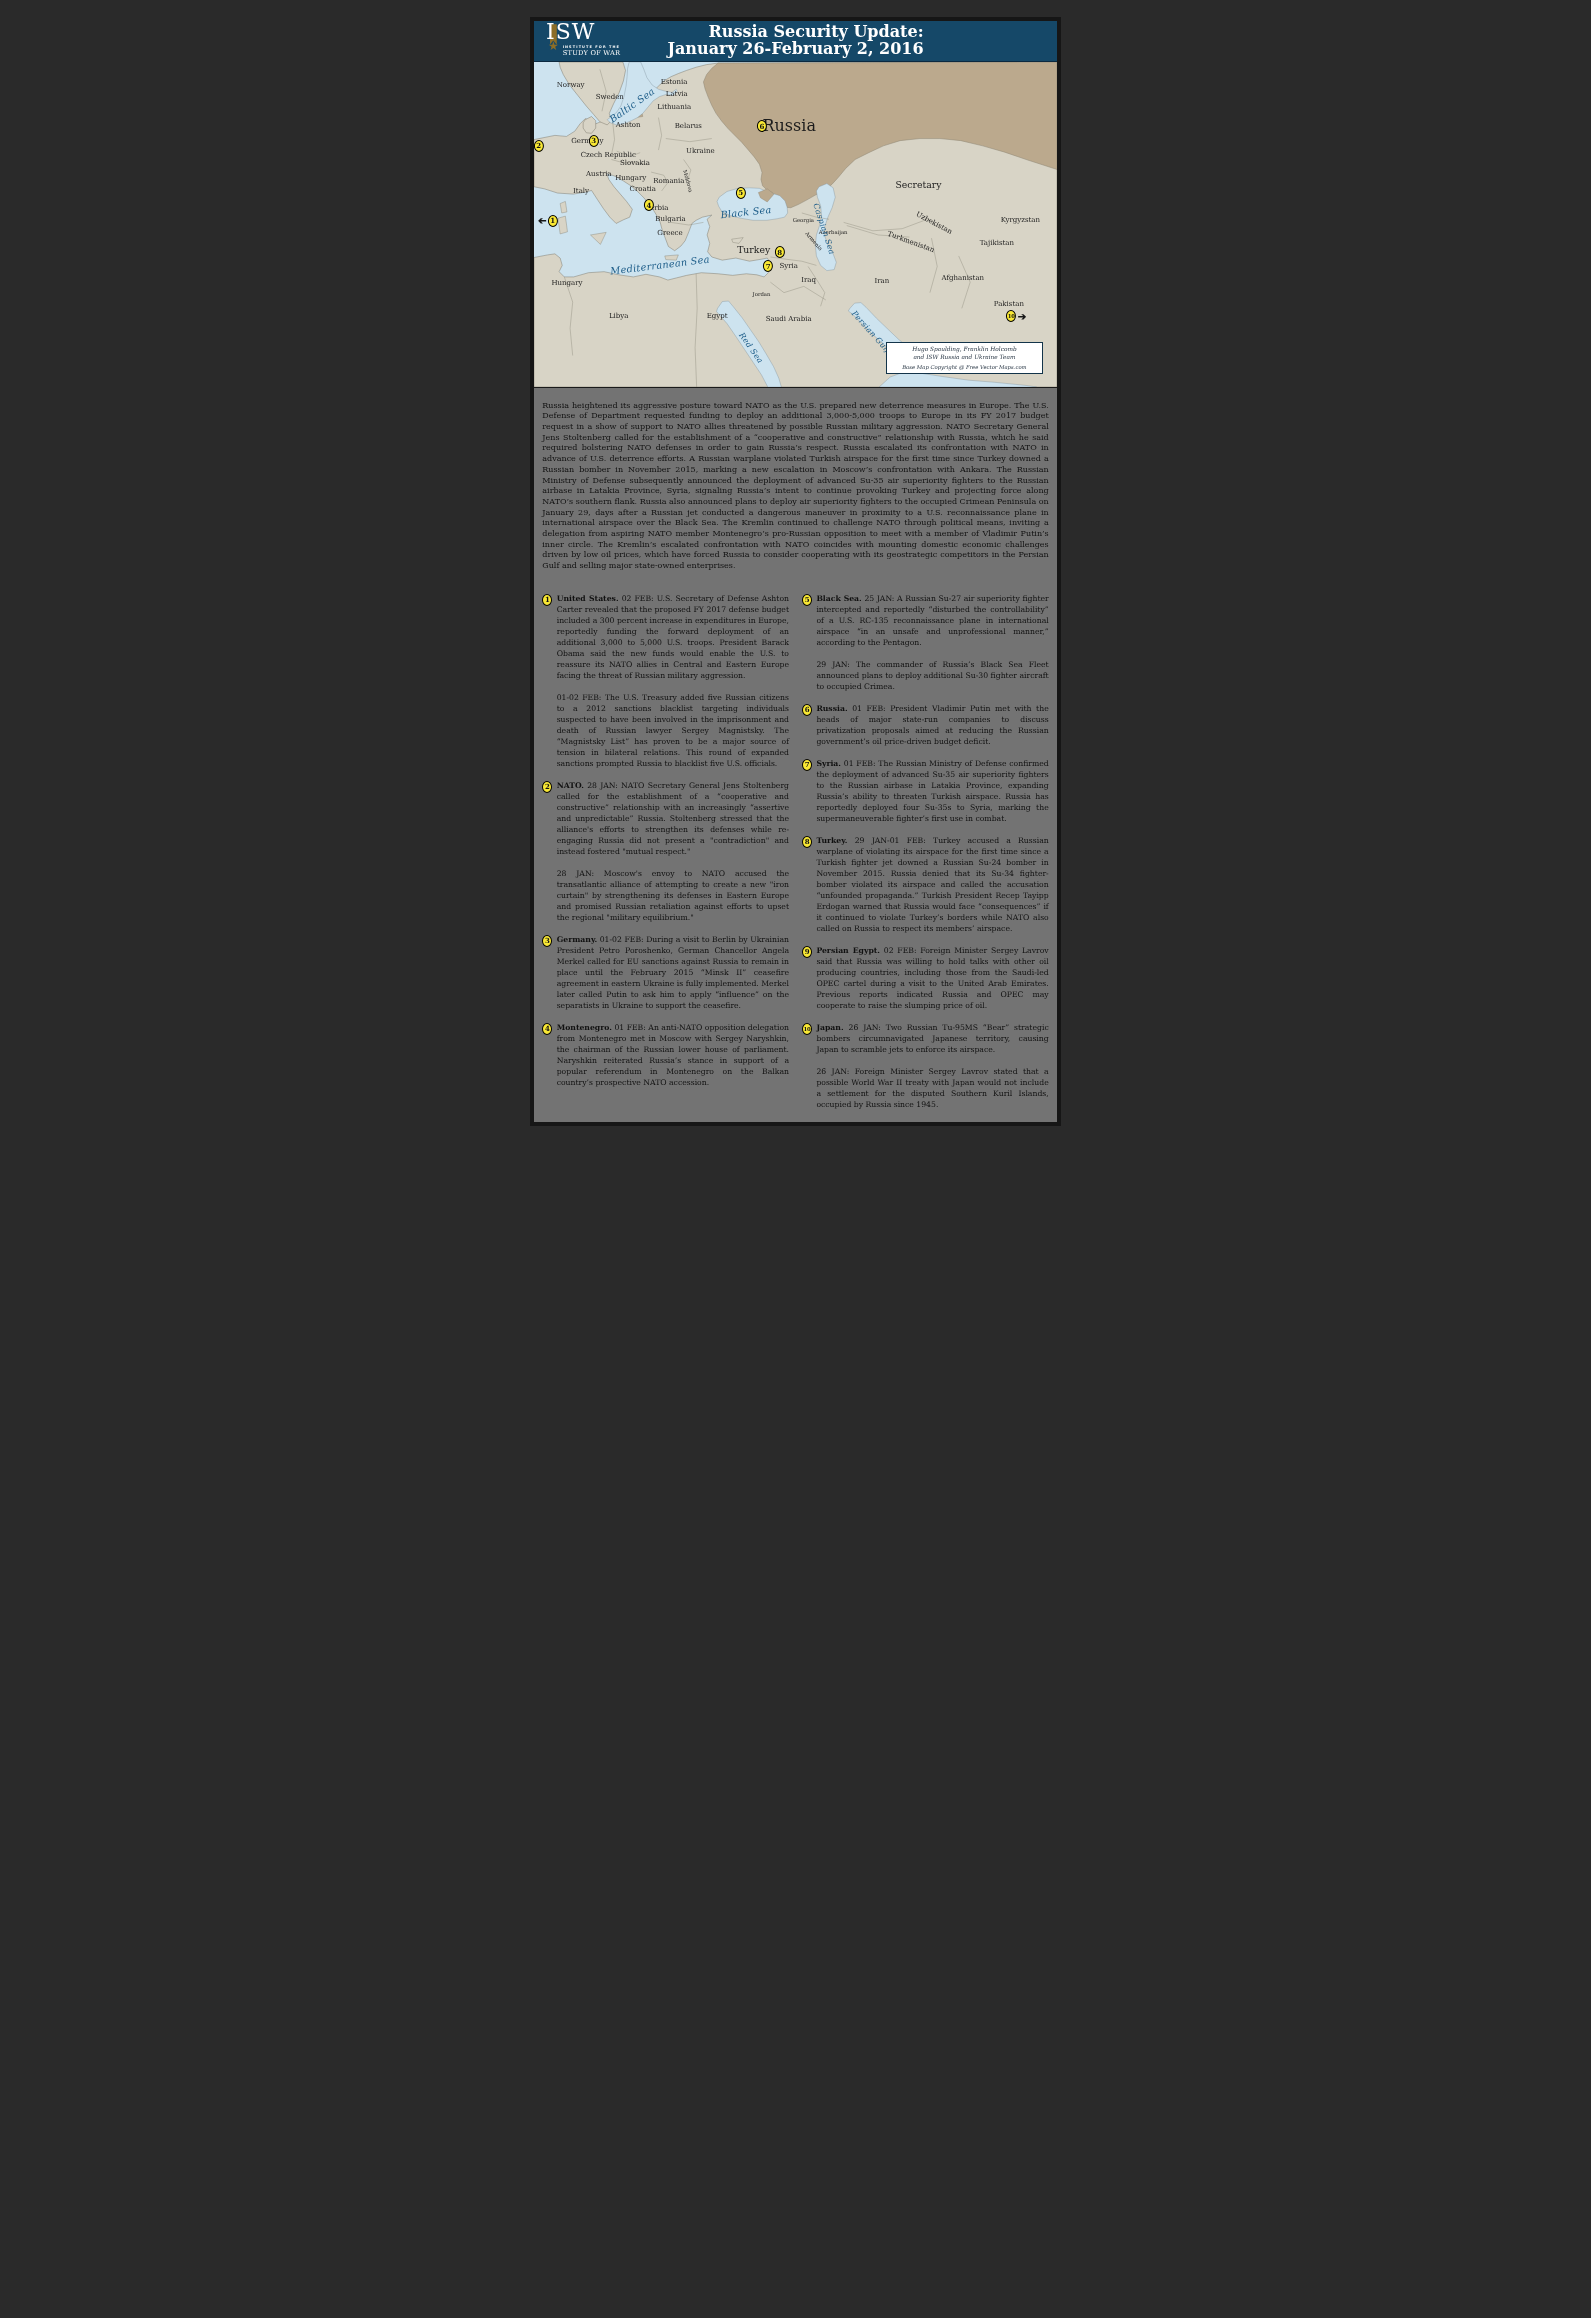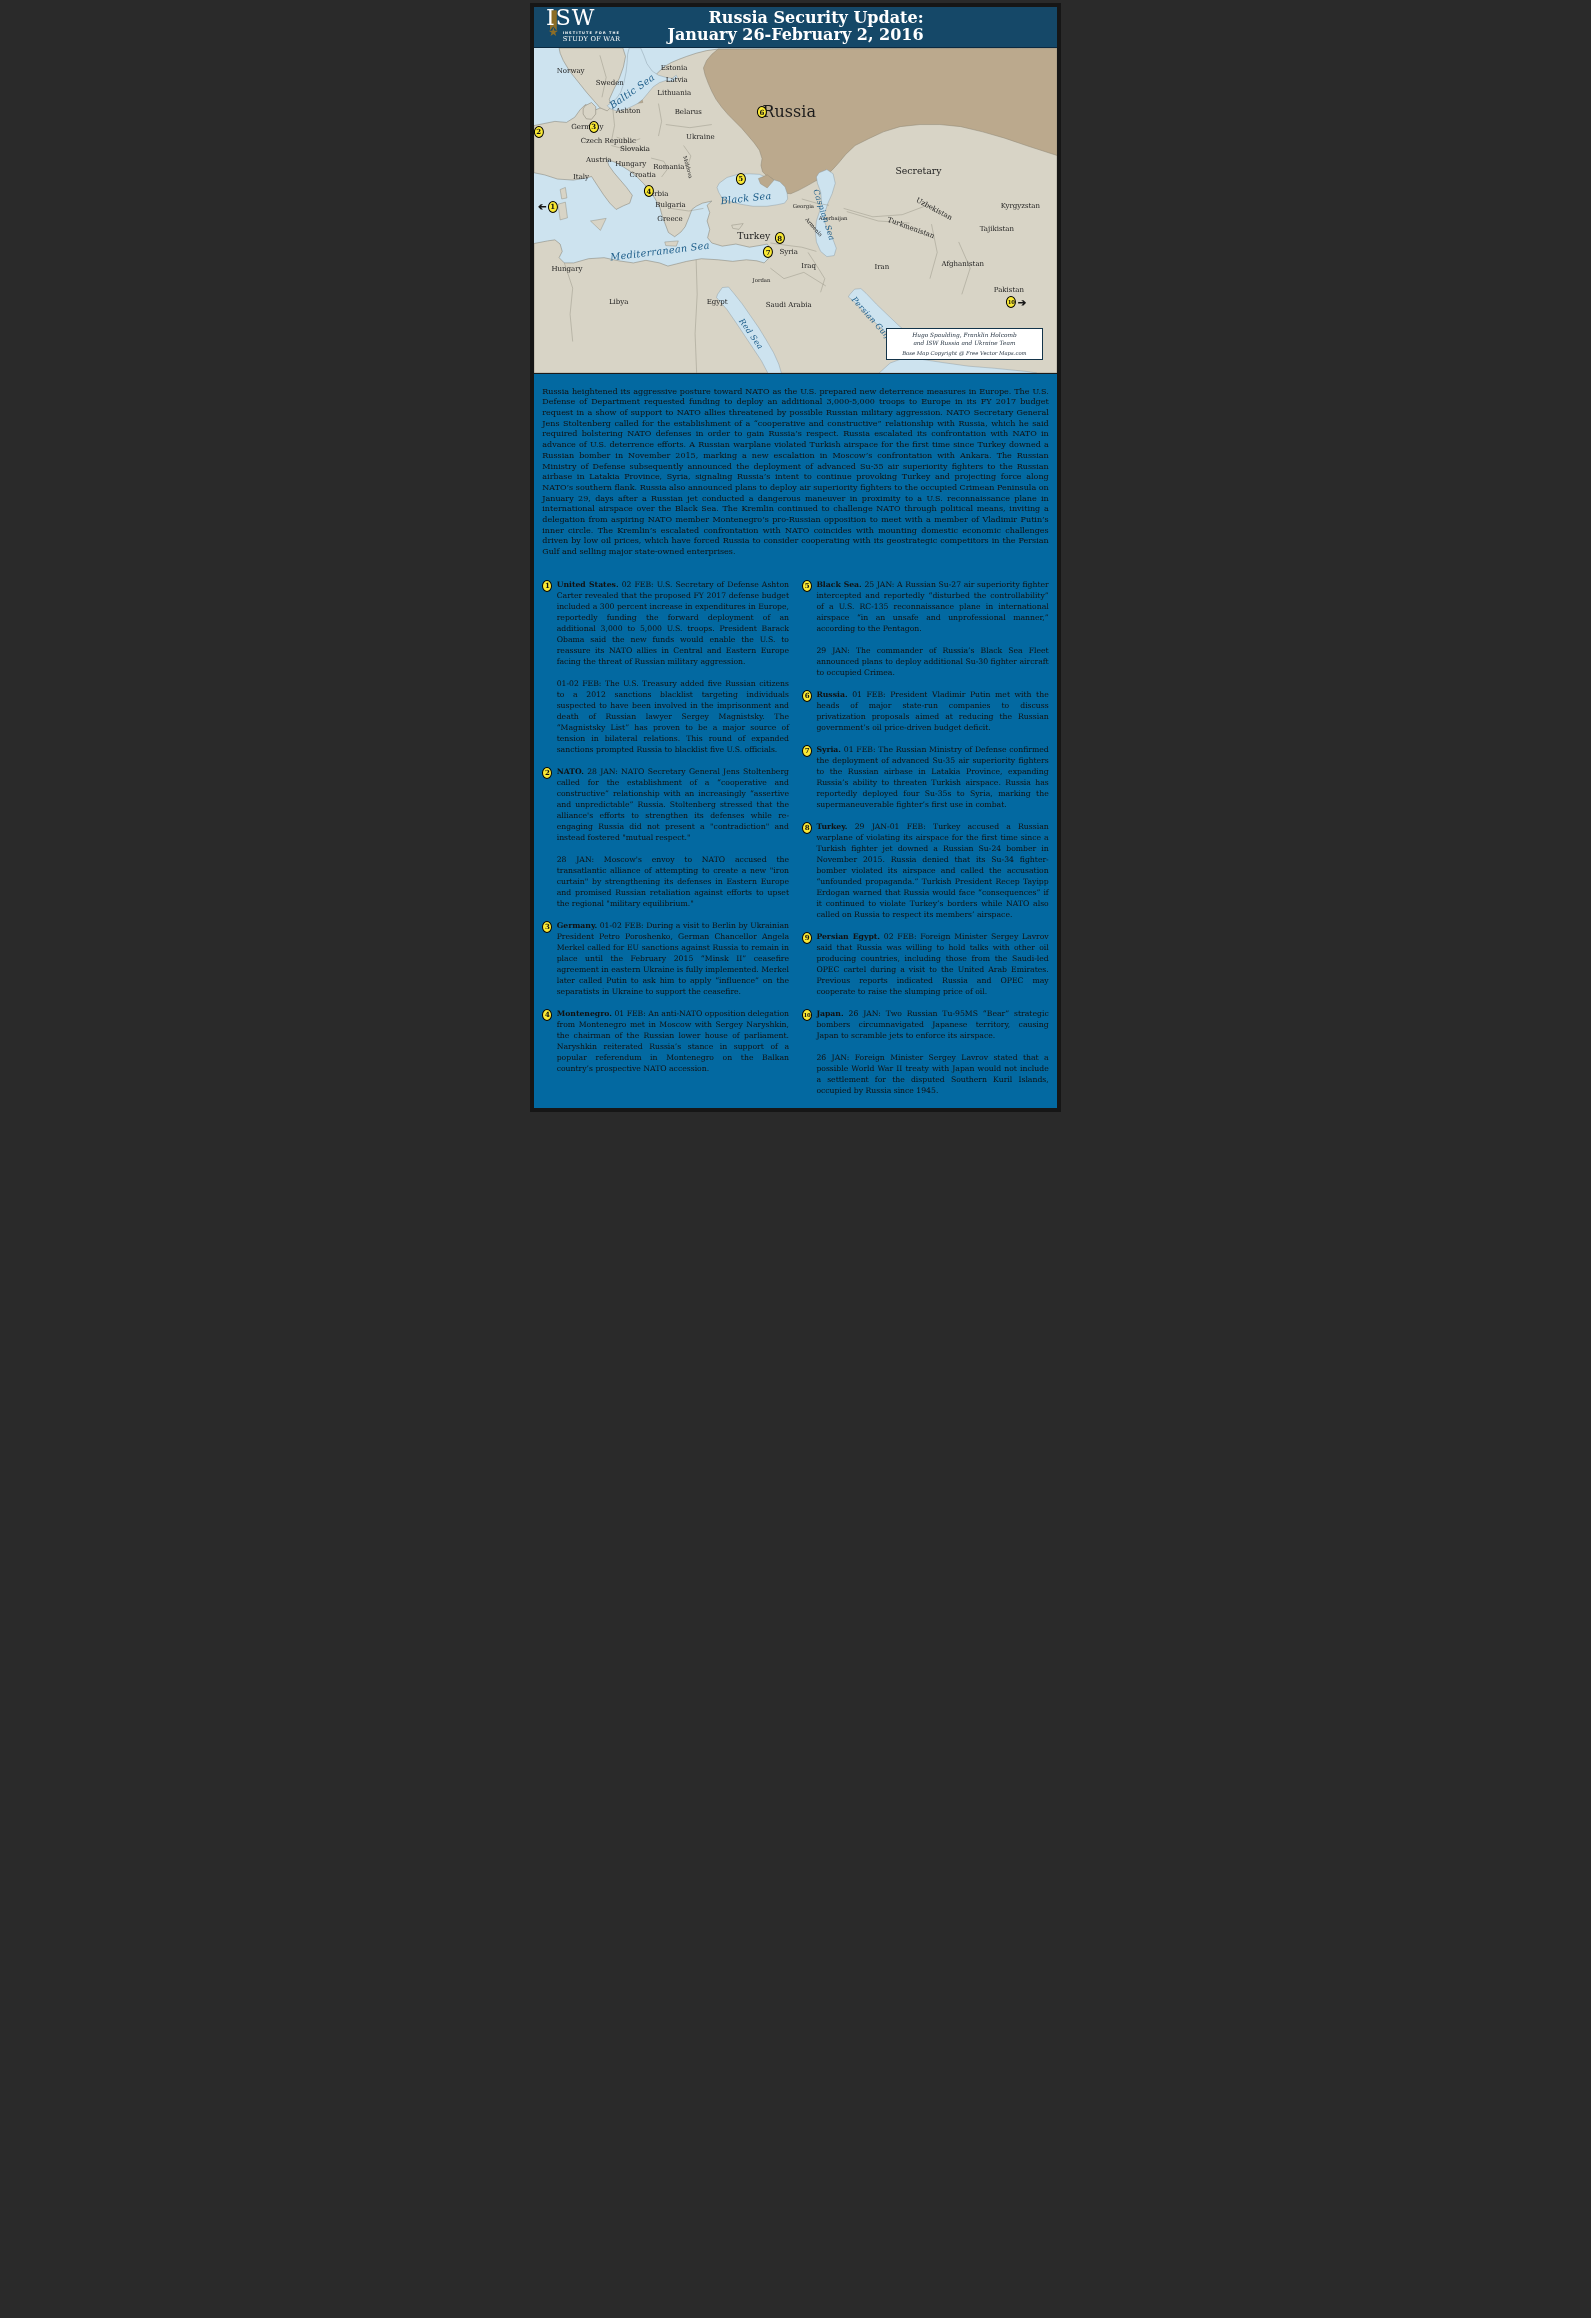--- a/index.html
+++ b/index.html
@@ -1,16 +1,16 @@
 <!DOCTYPE html>
 <html style="font-size:7.4px"><head>
 <meta charset="utf-8">
 <style>
   html,body{margin:0;padding:0;background:#2a2a2a;}
-  .page{width:531px;margin:3px auto;background:#0369a1;border:4.2px solid #161616;box-sizing:border-box;
+  .page{width:531px;margin:17px auto;background:#737373;border:4.2px solid #161616;box-sizing:border-box;
         font-family:"DejaVu Serif","Liberation Serif",serif;color:#111;}
   
   .topbar{position:relative;height:40px;background:#154868;border-bottom:1.4px solid #0b2940;}
   .logo{position:absolute;left:10.2px;top:1.9px;width:97px;height:36px;}
   .logo .ribbon{position:absolute;left:5.6px;top:1.4px;width:7px;height:20.4px;background:#8c6d26;
                 clip-path:polygon(0 0,100% 0,100% 100%,50% 80%,0 100%);}
   .logo .isw{position:absolute;left:1.9px;top:-4.2px;font-size:22px;color:#fff;letter-spacing:0.9px;font-weight:400;}
   .logo .star{position:absolute;left:3.7px;top:17.6px;color:#8c6d26;font-size:12px;line-height:1;}
   .logo .l1{position:absolute;left:18.5px;top:22px;color:#fff;font-size:3.5px;letter-spacing:1.1px;
             font-family:"DejaVu Sans","Liberation Sans",sans-serif;font-weight:700;}

